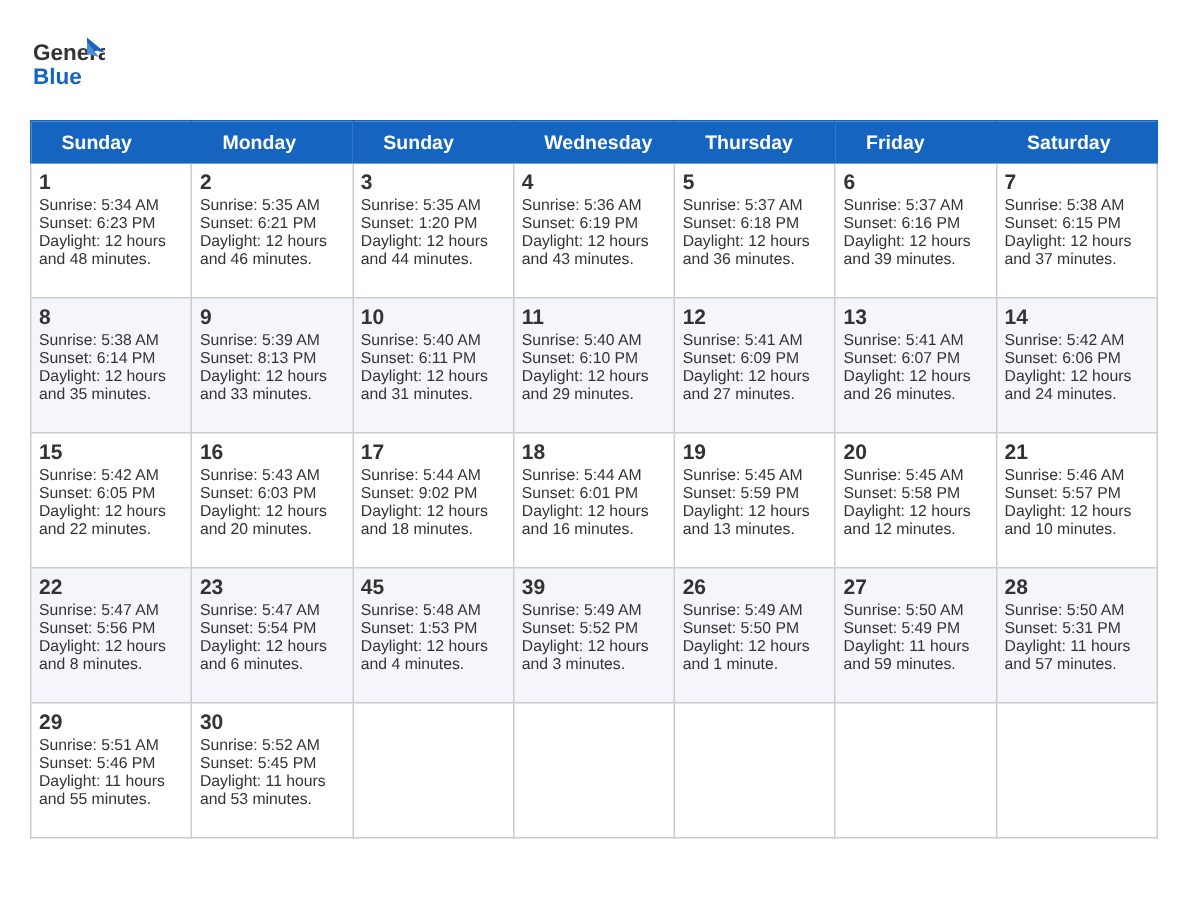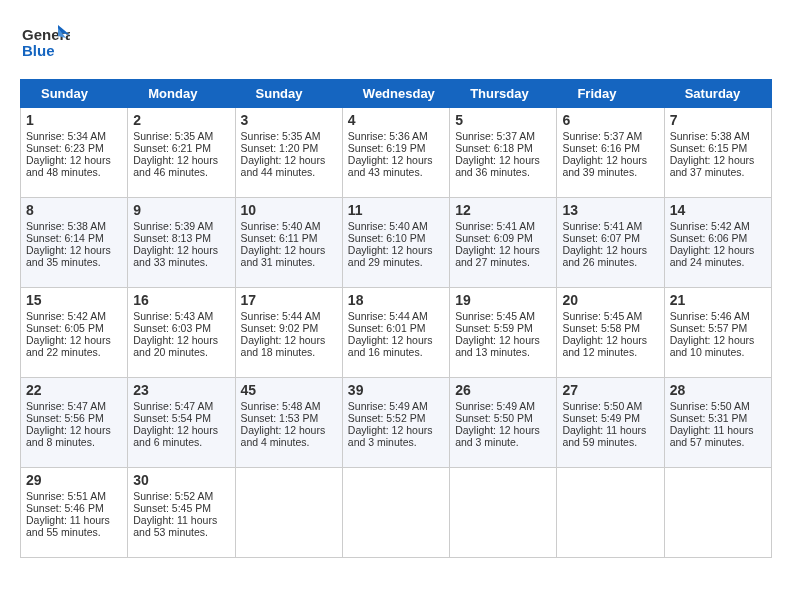--- a/index.html
+++ b/index.html
@@ -281,21 +281,21 @@
           <div>Sunrise: 5:49 AM</div>
           <div>Sunset: 5:52 PM</div>
           <div>Daylight: 12 hours</div>
           <div>and 3 minutes.</div>
         </td>
         <td>
           <span class="day-num">26</span>
           <div>Sunrise: 5:49 AM</div>
           <div>Sunset: 5:50 PM</div>
           <div>Daylight: 12 hours</div>
-          <div>and 3 minute.</div>
+          <div>and 1 minute.</div>
         </td>
         <td>
           <span class="day-num">27</span>
           <div>Sunrise: 5:50 AM</div>
           <div>Sunset: 5:49 PM</div>
           <div>Daylight: 11 hours</div>
           <div>and 59 minutes.</div>
         </td>
         <td>
           <span class="day-num">28</span>

